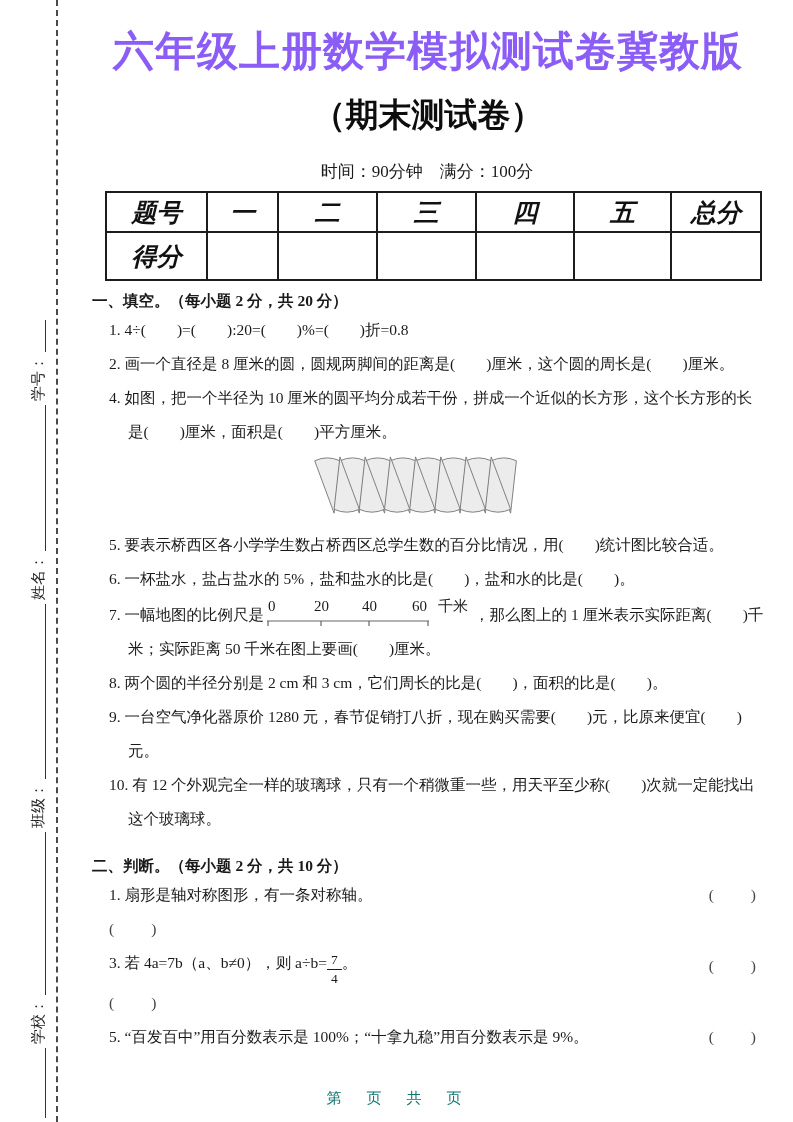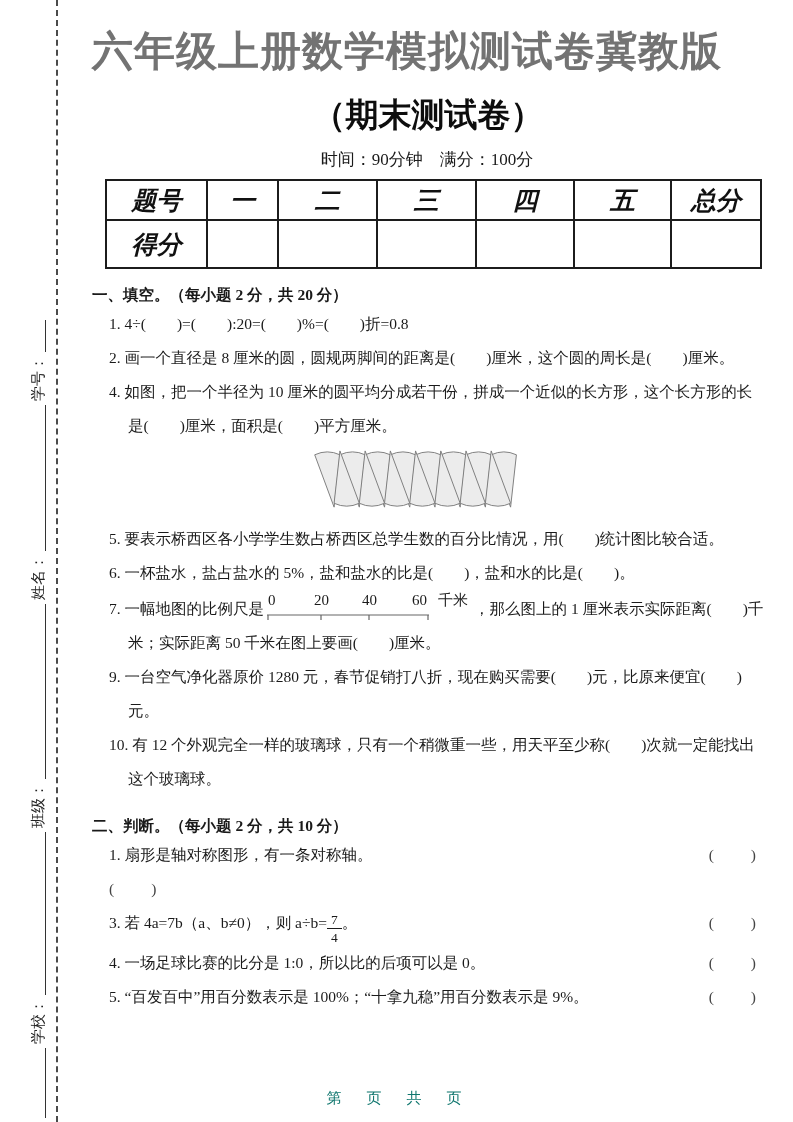--- a/index.html
+++ b/index.html
@@ -20,45 +20,45 @@
     font-size:15px; color:#222;
   }
   .blank-line {
     display:inline-block; height:1.05em; border-bottom:1.5px solid #333;
     margin:0 4px;
   }
   
   .content { position:absolute; left:92px; top:24px; width:672px; }
   .title {
     font-family:"Liberation Sans", sans-serif; font-weight:900;
-    font-size:41px; letter-spacing:1px; margin-bottom:14px;
-    color:#737373;
+    font-size:41px; text-align:center; letter-spacing:1px; margin-bottom:14px;
+    color:#8b5cf6;
   }
   .subtitle {
     font-family:"Liberation Sans", sans-serif; font-weight:800;
-    font-size:33px; text-align:center; margin-bottom:10px; color:#0d0d0d;
+    font-size:33px; text-align:center; margin-bottom:22px; color:#0d0d0d;
   }
   .meta { text-align:center; font-size:17px; margin-bottom:8px; padding-right:2px; }
   table.score {
     border-collapse:collapse; table-layout:fixed; margin-left:13px;
     width:657px;
   }
   table.score td {
     border:2px solid #1c1c1c; text-align:center; vertical-align:middle;
     font-weight:bold; font-size:25px; height:40px; color:#111;font-style:italic;
   }
   table.score tr.score-row td { height:48px;margin-top:40px; }
-  .sec-heading { font-weight:bold; font-size:15.5px; margin:16px 0 1px 0; }
+  .sec-heading { font-weight:bold; font-size:15.5px; margin:10px 0 1px 0; }
   .q {
     font-size:15.5px; line-height:2.2;
     padding-left:19px; text-indent:-19px; margin-left:17px;
   }
   .figure-wrap { margin:5px 0 6px 218px; }
   .judge-row {
-    display:flex; justify-content:space-between; align-items:flex-start;
+    display:flex; justify-content:space-between; align-items:center;
     font-size:15.5px; line-height:2.2; margin-left:17px;
   }
   .judge-row .ans { color:#444; letter-spacing:2px; margin-right:6px; }
   .frac {
     display:inline-block; text-align:center; vertical-align:-1.05em;
     line-height:1.15; font-size:13.5px;
   }
   .frac .num { display:block; border-bottom:1.2px solid #1a1a1a; padding:0 4px 1px; }
   .frac .den { display:block; padding-top:1px; }
   .scalebar { vertical-align:-11px; margin:0 2px; }
@@ -153,40 +153,40 @@
       <text x="146" y="14">60</text>
       <text x="172" y="14">千米</text>
       <line x1="1" y1="24" x2="163" y2="24" stroke="#666" stroke-width="1.2"></line>
       <line x1="2" y1="24" x2="2" y2="29" stroke="#666" stroke-width="1.2"></line>
       <line x1="55" y1="24" x2="55" y2="29" stroke="#666" stroke-width="1.2"></line>
       <line x1="103" y1="24" x2="103" y2="29" stroke="#666" stroke-width="1.2"></line>
       <line x1="162" y1="24" x2="162" y2="29" stroke="#666" stroke-width="1.2"></line>
     </svg><span>，那么图上的 1 厘米表示实际距离(　　)千米；实际距离 50 千米在图上要画(　　)厘米。</span>
   </div>
 
+  <div class="q">8. 两个圆的半径分别是 2 cm 和 3 cm，它们周长的比是(　　)，面积的比是(　　)。</div>
   <div class="q">9. 一台空气净化器原价 1280 元，春节促销打八折，现在购买需要(　　)元，比原来便宜(　　)元。</div>
   <div class="q">10. 有 12 个外观完全一样的玻璃球，只有一个稍微重一些，用天平至少称(　　)次就一定能找出这个玻璃球。</div>
 
   <div class="sec-heading" style="margin-top:20px">二、判断。（每小题 2 分，共 10 分）</div>
 
   <div class="judge-row">
     <span>1. 扇形是轴对称图形，有一条对称轴。</span>
     <span class="ans">(　　)</span>
   </div>
   <div class="judge-row">
     <span class="ans">(　　)</span>
   </div>
   <div class="judge-row">
     <span>
       <span>3. 若 4a=7b（a、b≠0），则 a÷b=</span><span class="frac"><span class="num">7</span><span class="den">4</span></span><span>。</span>
     </span>
     <span class="ans">(　　)</span>
   </div>
   <div class="judge-row">
-    <span>4. 一场足球比赛的比分是 1:0，所以比的后项可以是 0。</span>
     <span class="ans">(　　)</span>
   </div>
   <div class="judge-row">
     <span>5. “百发百中”用百分数表示是 100%；“十拿九稳”用百分数表示是 9%。</span>
     <span class="ans">(　　)</span>
   </div>
 
 </div>
 
 <div class="footer">第　页　共　页</div>

